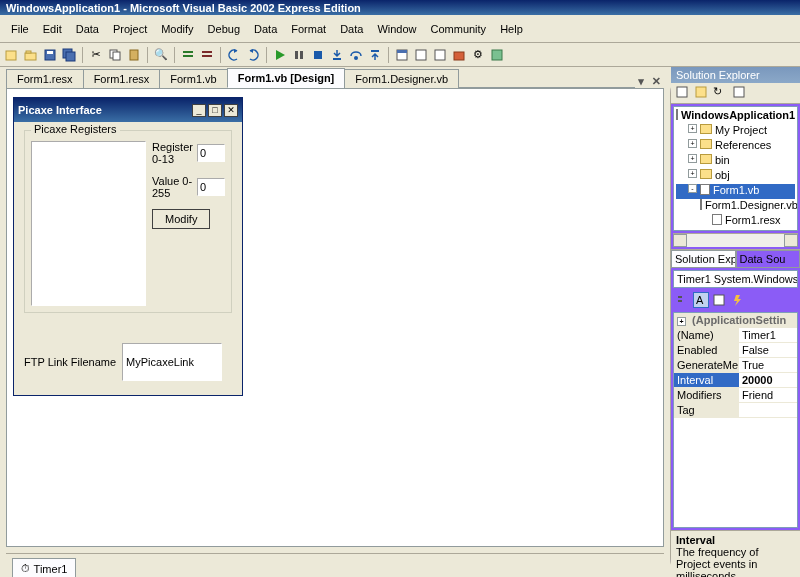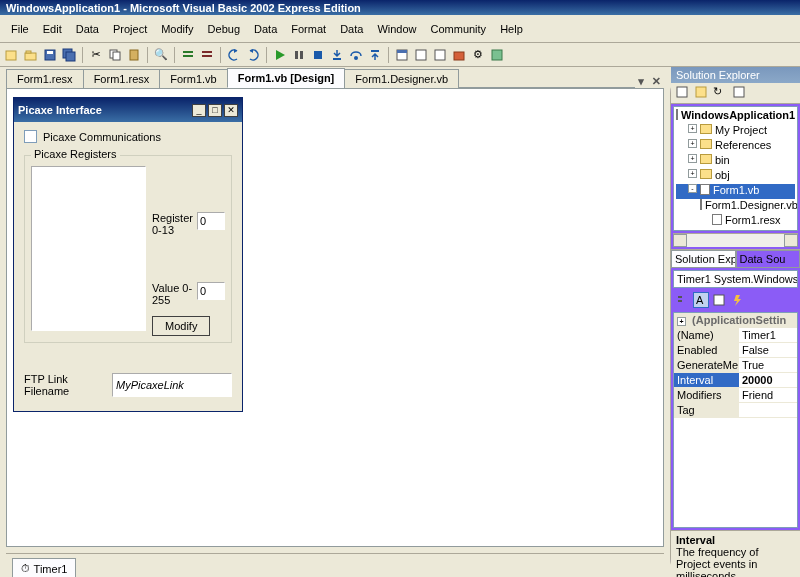--- a/index.html
+++ b/index.html
@@ -24,26 +24,26 @@
 .form-title .ft-text { flex:1; font-weight:bold; }
 .win-btn { width: 14px; height: 13px; background: #ece9d8; border: 1px solid #404040; margin-left: 2px; font-size: 9px; line-height: 11px; text-align: center; font-family: Marlett, sans-serif; color:#000; cursor:pointer;}
 .form-body { padding: 8px 10px 14px 10px; }
 .chk-row { display: flex; align-items: center; margin-bottom: 12px; }
 .chk { width: 13px; height: 13px; border: 1px solid #7f9db9; background: #fff; margin-right: 6px; }
 .status-label { margin: 6px 0 8px 0; }
 .groupbox { border: 1px solid #d0d0bf; padding: 6px 6px 6px 6px; position: relative; margin-bottom: 30px; display:flex; }
 .groupbox .legend { position: absolute; top: -8px; left: 6px; background: #ece9d8; padding: 0 3px; }
 .listbox { width: 115px; height: 165px; background: #fff; border: 1px inset #fff; margin-top:4px; }
 .field-col { flex:1; padding-left:6px; padding-top:4px;}
-.field-row { display: flex; align-items: flex-start; margin-bottom: 10px; margin-top: 46px; }
+.field-row { display: flex; align-items: center; margin-bottom: 10px; }
 .field-row label { flex: 1; }
 .num-input { width: 28px; height: 18px; border: 1px inset #fff; background: #fff; padding: 1px 2px; text-align: left; }
 .btn { background: #ece9d8; border: 1px solid #404040; padding: 3px 12px; cursor: pointer; }
 .ftp-row { display: flex; align-items: center; gap: 6px; }
-.txt-input { width: 120px; height: 18px; border: 1px inset #fff; background: #fff; padding: 11px 3px; font-style: italic; }
+.txt-input { width: 100px; height: 18px; border: 1px inset #fff; background: #fff; padding: 18px 3px; }
 .tray { height: 30px; border-top: 1px solid #aca899; background:#ece9d8; margin: 0 6px 2px 6px; display:flex; align-items:center; padding:0 6px;}
 .tray-item { border:1px solid #919b9c; background:#fcfcfe; padding:3px 8px; display:flex; align-items:center; gap:4px;}
 .right-panels { width: 130px; display: flex; flex-direction: column; border-left: 1px solid #aca899; background:#8b5cf6;border-radius:27px;}
 .panel-header { background: linear-gradient(#7a98bd, #8ba8c8); color: #fff; padding: 2px 5px; font-size: 11px; }
 .se-toolbar { background:#ece9d8; padding:2px 4px; border-bottom:1px solid #aca899; display:flex; gap:3px;}
 .se-toolbar span { width:16px; height:16px; display:inline-block;}
 .tree { background:#fff; border:1px solid #7f9db9; margin:2px; flex:0 0 auto; height:125px; overflow:hidden; font-size:11px; padding:2px;}
 .tree-row { display:flex; align-items:flex-start; height:15px; white-space:nowrap;}
 .tree-row.bold { font-weight:bold; }
 .tree-row.sel { background:#316ac5; color:#fff; }
@@ -238,24 +238,20 @@
       </div>
     <div class="designer">
       <div class="form-window">
         <div class="form-title">
           <span class="ft-text">Picaxe Interface</span>
           <span class="win-btn">_</span>
           <span class="win-btn">□</span>
           <span class="win-btn">✕</span>
         </div>
         <div class="form-body">
-          <div class="chk-row">
-            <span class="chk"></span>
-            <span>Picaxe Communications</span>
-          </div>
           <div class="groupbox">
             <span class="legend">Picaxe Registers</span>
             <div class="listbox"></div>
             <div class="field-col">
               <div class="field-row">
                 <label>Register 0-13</label>
                 <input class="num-input" value="0" style="">
               </div>
               <div class="field-row">
                 <label>Value 0-255</label>

